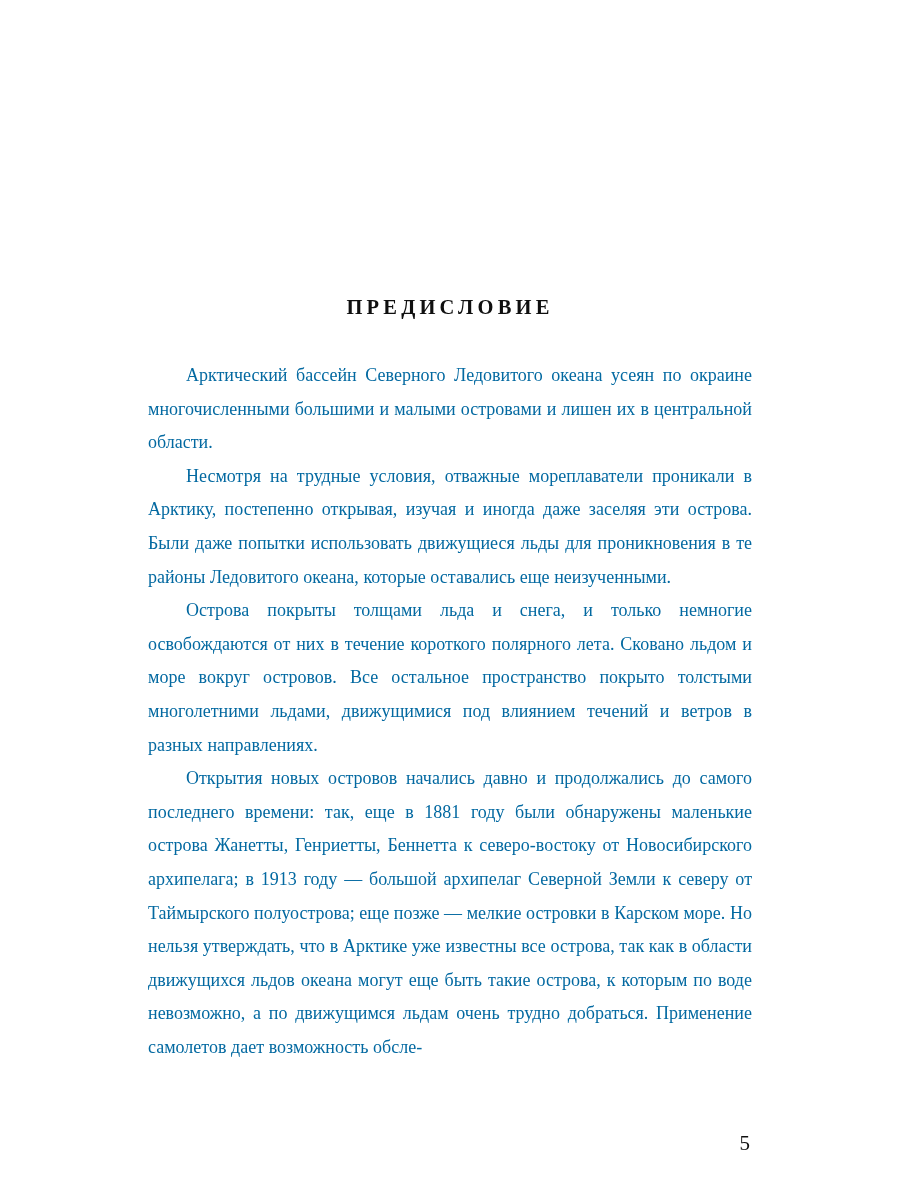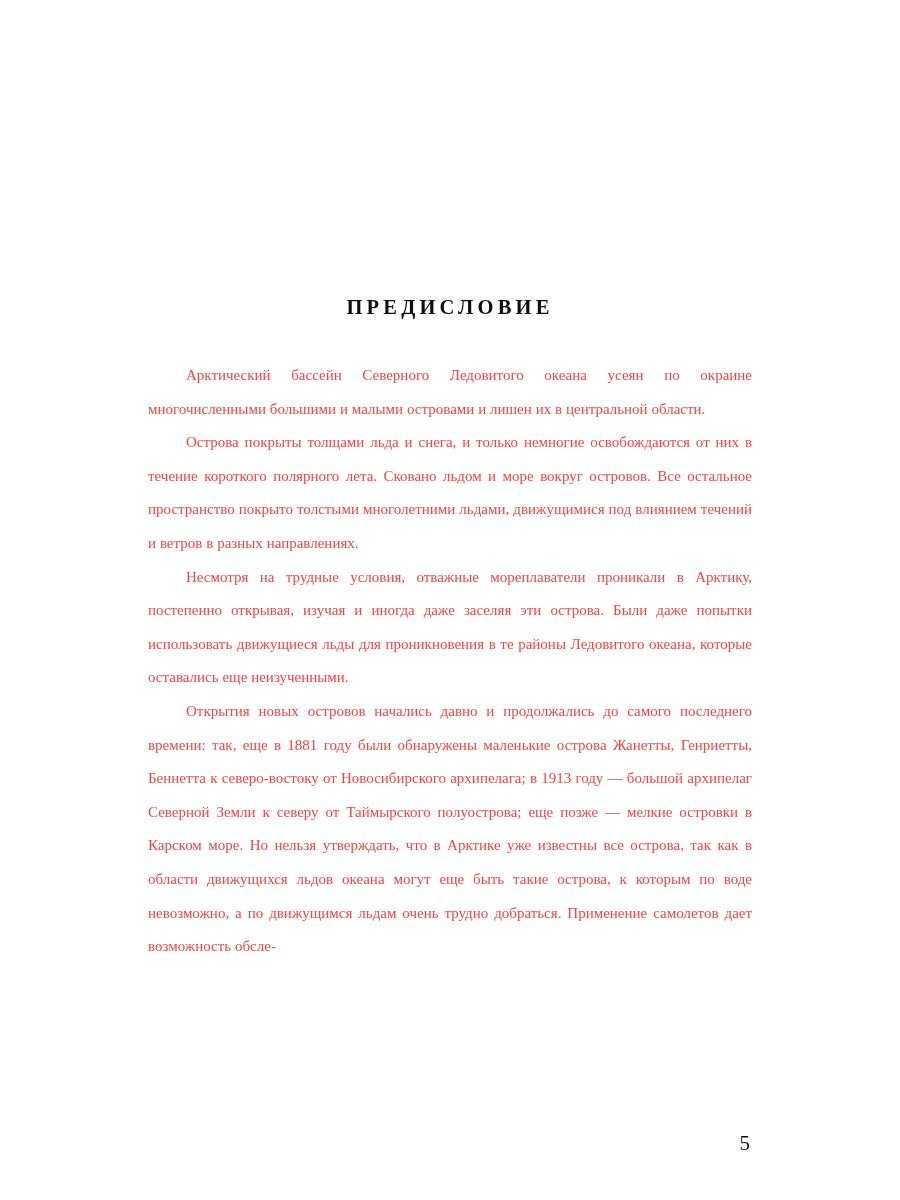--- a/index.html
+++ b/index.html
@@ -34,42 +34,42 @@
     letter-spacing: 4.2px;
     text-align: center;
     color: #0f0f0f;
     margin: 0 0 40px 0;
     font-weight: bold;
     text-transform: uppercase;
     font-family: "Liberation Serif", "DejaVu Serif", serif;
   }
   p.body-par {
     margin: 0;
-    font-size: 15px;
+    font-size: 18px;
     line-height: 33.6px;
     text-align: justify;
     text-indent: 38px;
-    color: #ef4444;
+    color: #0369a1;
     hyphens: manual;
     word-spacing: 0.1px;
   }
   .page-number {
     position: absolute;
     right: 150px;
     bottom: 44px;
     font-size: 21px;
     color: #0f0f0f;
     font-family: "Liberation Serif", "DejaVu Serif", serif;
   }
 </style>
 </head>
 <body>
 
 <div class="page">
   <div class="content">
     <h1 class="chapter-title">ПРЕДИСЛОВИЕ</h1>
     <p class="body-par">Арктический бассейн Северного Ледовитого океана усеян по окраине многочисленными большими и малыми островами и лишен их в центральной области.</p>
+    <p class="body-par">Несмотря на трудные условия, отважные мореплаватели проникали в Арктику, постепенно открывая, изучая и иногда даже заселяя эти острова. Были даже попытки использовать движущиеся льды для проникновения в те районы Ледовитого океана, которые оставались еще неизученными.</p>
     <p class="body-par">Острова покрыты толщами льда и снега, и только немногие освобождаются от них в течение короткого полярного лета. Сковано льдом и море вокруг островов. Все остальное пространство покрыто толстыми многолетними льдами, движущимися под влиянием течений и ветров в разных направлениях.</p>
-    <p class="body-par">Несмотря на трудные условия, отважные мореплаватели проникали в Арктику, постепенно открывая, изучая и иногда даже заселяя эти острова. Были даже попытки использовать движущиеся льды для проникновения в те районы Ледовитого океана, которые оставались еще неизученными.</p>
     <p class="body-par">Открытия новых островов начались давно и продолжались до самого последнего времени: так, еще в 1881 году были обнаружены маленькие острова Жанетты, Генриетты, Беннетта к северо-востоку от Новосибирского архипелага; в 1913 году — большой архипелаг Северной Земли к северу от Таймырского полуострова; еще позже — мелкие островки в Карском море. Но нельзя утверждать, что в Арктике уже известны все острова, так как в области движущихся льдов океана могут еще быть такие острова, к которым по воде невозможно, а по движущимся льдам очень трудно добраться. Применение самолетов дает возможность обсле-</p>
   </div>
   <div class="page-number">5</div>
 </div>
 
 </body></html>

